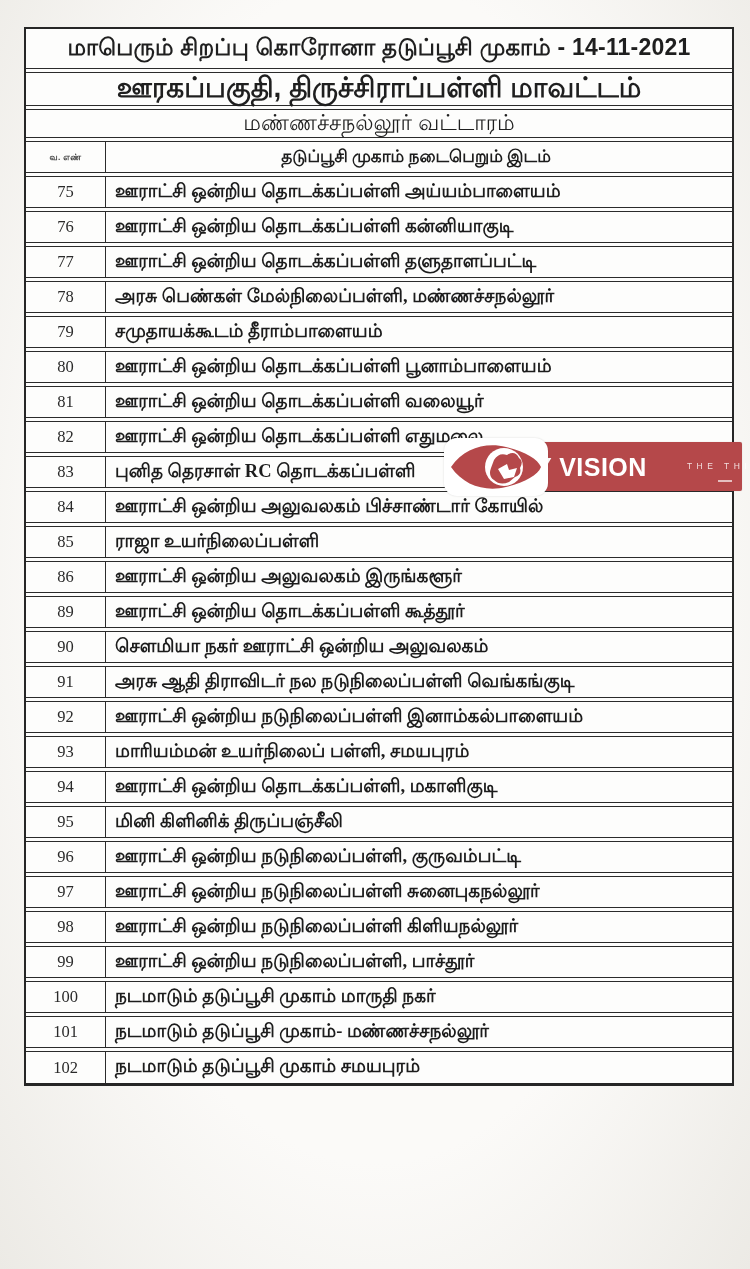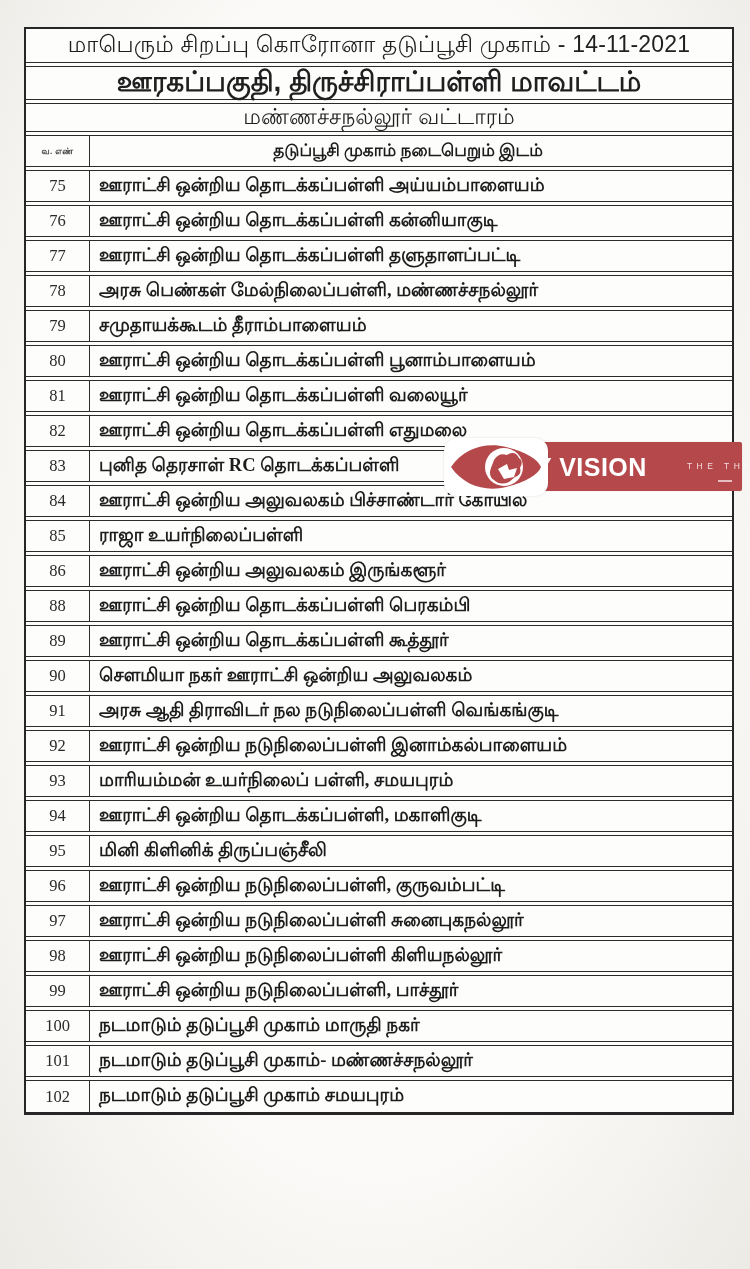--- a/index.html
+++ b/index.html
@@ -34,31 +34,31 @@
     border-bottom: 1.5px solid #2b2b2b;
     margin-bottom: 3px;
     background: #fdfdfc;
     display: flex;
     align-items: center;
     justify-content: center;
     color: #1f1f1f;
   }
   .tbox.first { border-top: none; }
   .tbox.last  { margin-bottom: 0; border-bottom: none; justify-content: flex-end; }
-  .title-row   { height: 34px; font-size: 23px; font-weight: normal; letter-spacing: .2px; }
+  .title-row   { height: 40px; font-size: 23px; font-weight: bold; letter-spacing: .2px; }
   .subtitle-row{ height: 34px; font-size: 28px; font-weight: bold; }
   .region-row  { height: 29px; font-size: 22px; font-weight: normal; }
   .colhead-row { height: 29px; padding: 0; }
   .row {
     height: 32px;
     justify-content: flex-start;
   }
   .cell-no {
     box-sizing: border-box;
-    width: 64px;
+    width: 80px;
     align-self: stretch;
     border-right: 1.6px solid #2b2b2b;
     display: flex;
     align-items: center;
     justify-content: center;
     font-family: "Liberation Serif", serif;
     font-size: 16.5px;
     color: #2a2a2a;
     flex: none;
   }
@@ -215,24 +215,20 @@
         </div>
         <div class="tbox row">
           <div class="cell-no">85</div>
           <div class="cell-loc">ராஜா உயர்நிலைப்பள்ளி</div>
         </div>
         <div class="tbox row">
           <div class="cell-no">86</div>
           <div class="cell-loc">ஊராட்சி ஒன்றிய அலுவலகம் இருங்களூர்</div>
         </div>
         <div class="tbox row">
-          <div class="cell-no">88</div>
-          <div class="cell-loc">ஊராட்சி ஒன்றிய தொடக்கப்பள்ளி பெரகம்பி</div>
-        </div>
-        <div class="tbox row">
           <div class="cell-no">89</div>
           <div class="cell-loc">ஊராட்சி ஒன்றிய தொடக்கப்பள்ளி கூத்தூர்</div>
         </div>
         <div class="tbox row">
           <div class="cell-no">90</div>
           <div class="cell-loc">சௌமியா நகர் ஊராட்சி ஒன்றிய அலுவலகம்</div>
         </div>
         <div class="tbox row">
           <div class="cell-no">91</div>
           <div class="cell-loc">அரசு ஆதி திராவிடர் நல நடுநிலைப்பள்ளி வெங்கங்குடி</div>

